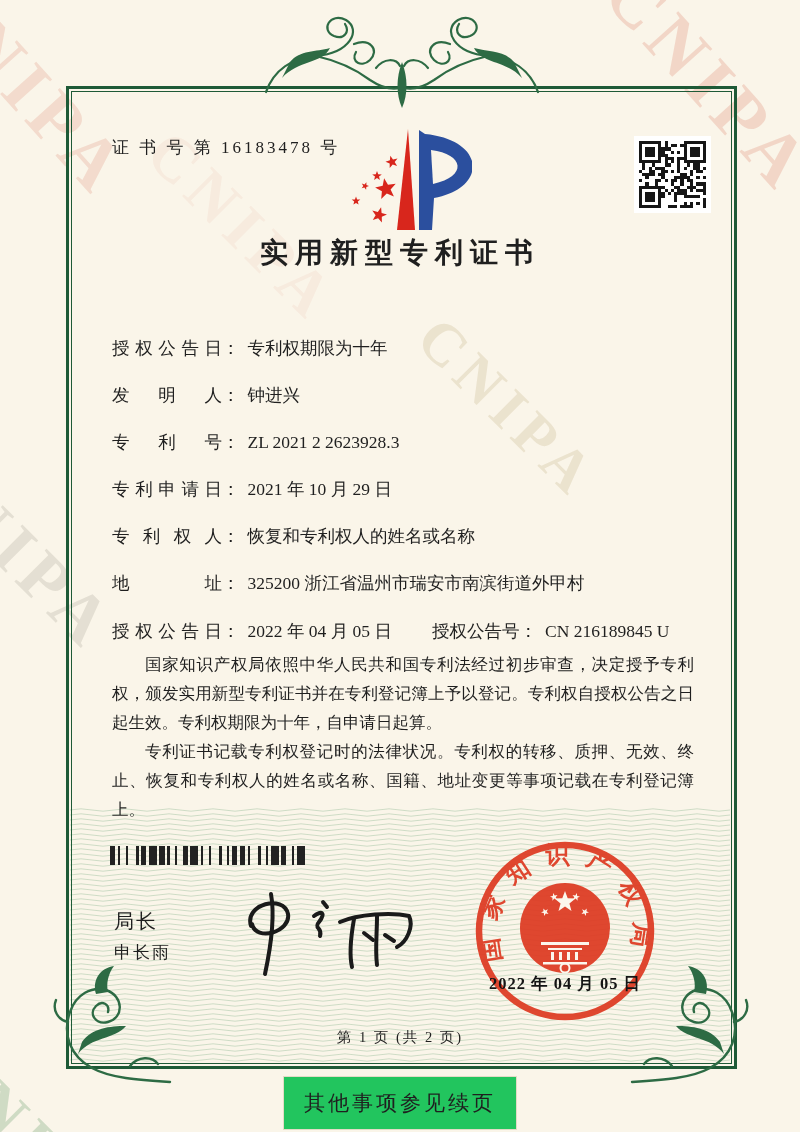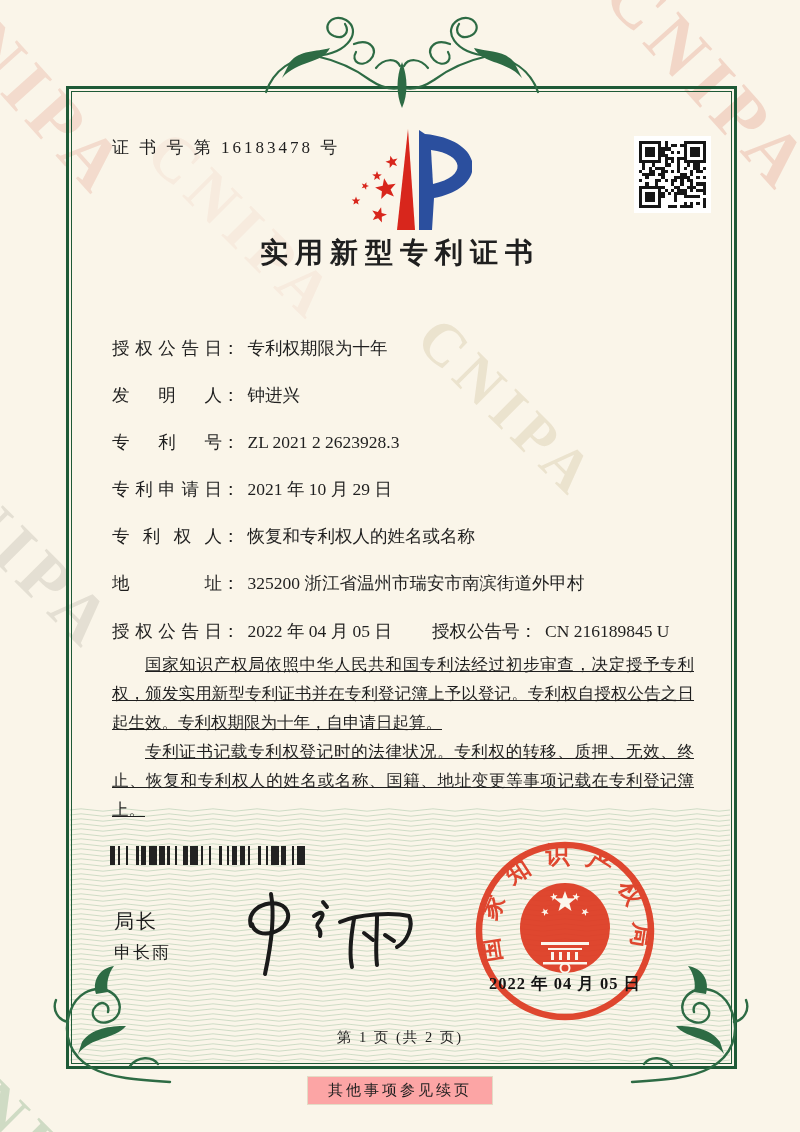--- a/index.html
+++ b/index.html
@@ -35,39 +35,39 @@
   .qr-cell{background:transparent;}
   .qr-cell.on{background:#161616;}
   .title{position:absolute;left:0;right:0;top:234px;text-align:center;
          font-size:28px;font-weight:bold;letter-spacing:7px;z-index:4;}
   
   .field-row{position:absolute;left:112px;width:582px;font-size:17.5px;z-index:4;white-space:nowrap;}
   .flabel{display:inline-block;width:110px;text-align:justify;text-align-last:justify;vertical-align:bottom;}
   .fcolon{margin-right:8px;}
   .grant-right{position:absolute;left:320px;top:0;}
   .paras{position:absolute;left:112px;top:650px;width:582px;font-size:16.5px;
-         line-height:29px;text-align:justify;z-index:4;text-decoration:underline;}
+         line-height:29px;text-align:justify;z-index:4;}
   .paras p{margin:0;text-indent:2em;}
   
   #barcode{position:absolute;left:110px;top:846px;height:19px;display:flex;z-index:4;}
   .bc-bar{background:#222;height:100%;}
   .bc-gap{background:transparent;height:100%;}
   .director-title{position:absolute;left:114px;top:908px;font-size:20px;letter-spacing:2px;z-index:4;
       font-family:"Liberation Sans","DejaVu Sans",sans-serif;}
   .director-name{position:absolute;left:114px;top:941px;font-size:17px;letter-spacing:2px;z-index:4;
       font-family:"Liberation Sans","DejaVu Sans",sans-serif;}
   #signature{position:absolute;left:226px;top:886px;z-index:4;}
   #seal{position:absolute;left:470px;top:836px;z-index:5;}
   .seal-date{position:absolute;left:470px;top:973px;width:190px;text-align:center;
              font-size:16.5px;letter-spacing:1px;color:#141414;z-index:6;font-weight:bold;}
   .page-info{position:absolute;left:0;right:0;top:1028px;text-align:center;
              font-size:14.5px;letter-spacing:2px;z-index:4;}
   .cont-note{position:absolute;left:50%;top:1076px;transform:translateX(-50%);
-             background:#fca5a5;border:1px solid #e3dcc6;padding:4px 20px;
-             font-size:15px;letter-spacing:3px;z-index:4;white-space:nowrap;}
+             background:#22c55e;border:1px solid #e3dcc6;padding:12px 20px;
+             font-size:21px;letter-spacing:3px;z-index:4;white-space:nowrap;}
 </style>
 </head>
 <body>
 
 <div class="page">
 
   <div class="wm wm1">CNIPA</div>
   <div class="wm wm2">CNIPA</div>
   <div class="wm wm3">CNIPA</div>
   <div class="wm wm4">CNIPA</div>

